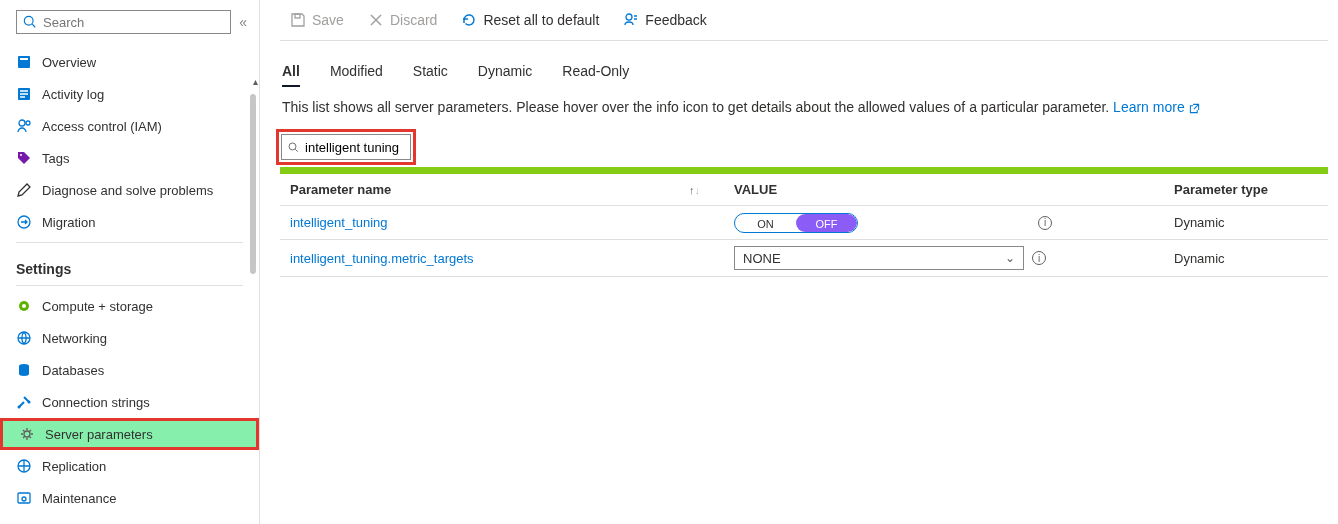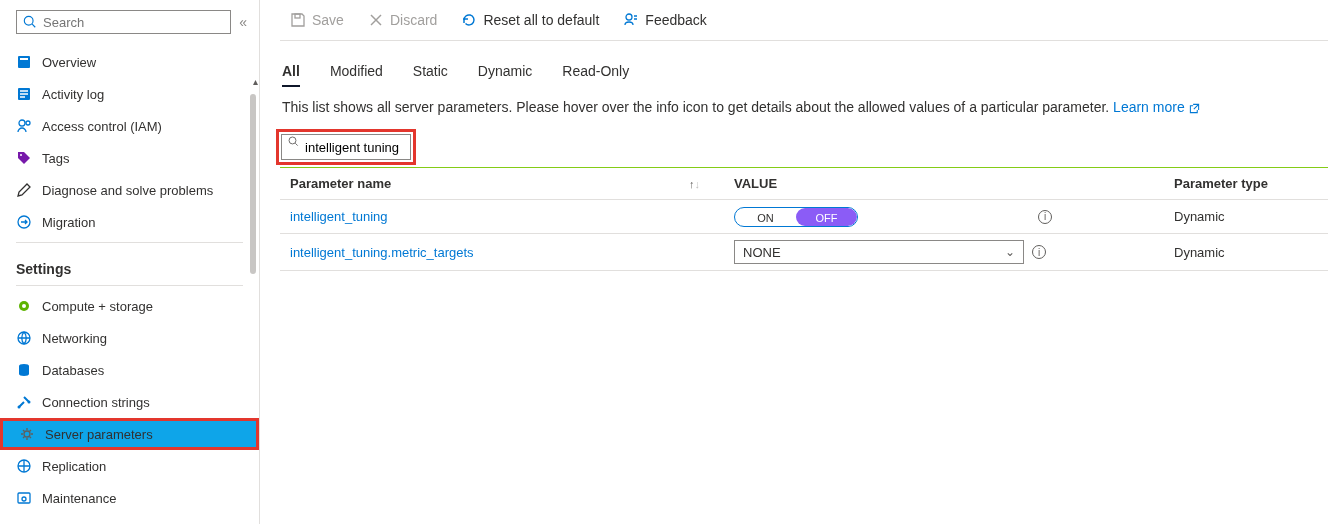--- a/index.html
+++ b/index.html
@@ -10,44 +10,44 @@
   .search-row { display: flex; align-items: center; padding: 0 12px 12px 16px; gap: 8px; }
   .search-box { flex: 1; display: flex; align-items: center; border: 1px solid #8a8886; height: 24px; padding: 0 6px; gap: 6px; }
   .search-box input { border: none; outline: none; flex: 1; font-size: 13px; }
   .collapse-chev { color: #8a8886; font-size: 14px; cursor: pointer; }
 
   .nav-list { overflow-y: hidden; position: relative; }
   .nav-item { display: flex; align-items: center; padding: 6px 16px; gap: 10px; cursor: pointer; font-size: 13px; color: #323130; height: 32px; }
   .nav-item .icon { width: 16px; height: 16px; display: flex; align-items: center; justify-content: center; flex-shrink: 0; }
   .nav-section { padding: 14px 16px 4px; font-size: 14px; font-weight: 600; color: #323130; }
   .nav-divider { border: none; border-top: 1px solid #e1dfdd; margin: 4px 16px; }
-  .nav-item.selected { background: #0ea5e9; }
+  .nav-item.selected { background: #86efac; }
   .highlight-red { border: 3px solid #e3362d; }
   .scroll-thumb { position: absolute; right: 3px; top: 48px; width: 6px; height: 180px; background: #c8c6c4; border-radius: 3px; }
   .scroll-arrow-up { position: absolute; right: 1px; top: 30px; font-size: 10px; color: #605e5c; }
 
   
   .main { flex: 1; padding: 6px 10px 0 20px; overflow: hidden; }
   .toolbar { display: flex; align-items: center; gap: 24px; padding: 6px 0 12px 10px; border-bottom: 1px solid #e1dfdd; }
   .tb-btn { display: flex; align-items: flex-end; gap: 6px; cursor: pointer; font-size: 14px; }
   .tb-btn.disabled { color: #a19f9d; cursor: default; }
   .tb-btn .icon { width: 16px; height: 16px; }
 
   .tabs { display: flex; gap: 30px; margin: 22px 0 8px 2px; }
   .tab { font-size: 14px; cursor: pointer; padding-bottom: 6px; }
   .tab.active { font-weight: 700; border-bottom: 2px solid #0f172a; }
 
   .description { font-size: 14px; margin: 12px 0 14px 2px; }
   .description a { color: #0078d4; text-decoration: none; }
 
   .filterbox-wrap { display: inline-block; border: 3px solid #e3362d; padding: 2px; margin-bottom: 2px; position: relative; left: -4px; }
-  .filterbox { display: flex; gap: 6px; border: 1px solid #8a8886; height: 26px; width: 130px; padding: 0 6px; }
+  .filterbox { display: flex; align-items: center; gap: 6px; border: 1px solid #8a8886; height: 26px; width: 130px; padding: 0 6px; }
   .filterbox input { border: none; outline: none; font-size: 13px; width: 100%; }
 
-  .grid-header { display: flex; border-top: 1px solid #84cc16; border-bottom: 1px solid #e1dfdd; font-weight: 600; font-size: 13px; padding: 8px 0; }
+  .grid-header { display: flex; border-top: 7px solid #84cc16; border-bottom: 1px solid #e1dfdd; font-weight: 600; font-size: 13px; padding: 8px 0; }
   .col-name { flex: 0 0 440px; padding-left: 10px; display: flex; align-items: center; justify-content: space-between; }
   .col-value { flex: 0 0 450px; padding-left: 14px; }
   .col-type { flex: 1; padding-left: 4px; }
   .sort-arrows { font-size: 11px; color: #605e5c; margin-right: 20px; }
 
   .grid-row { display: flex; border-bottom: 1px solid #e1dfdd; padding: 6px 0; align-items: center; min-height: 34px; font-size: 13px; }
   .param-link { color: #0078d4; text-decoration: none; cursor: pointer; }
   .info-icon { width: 14px; height: 14px; border: 1px solid #605e5c; border-radius: 50%; display: inline-flex; align-items: center; justify-content: center; font-size: 10px; color: #605e5c; margin-left: 8px; }
 
   .toggle { display: inline-flex; border: 1px solid #0078d4; border-radius: 12px; overflow: hidden; width: 124px; height: 20px; }

